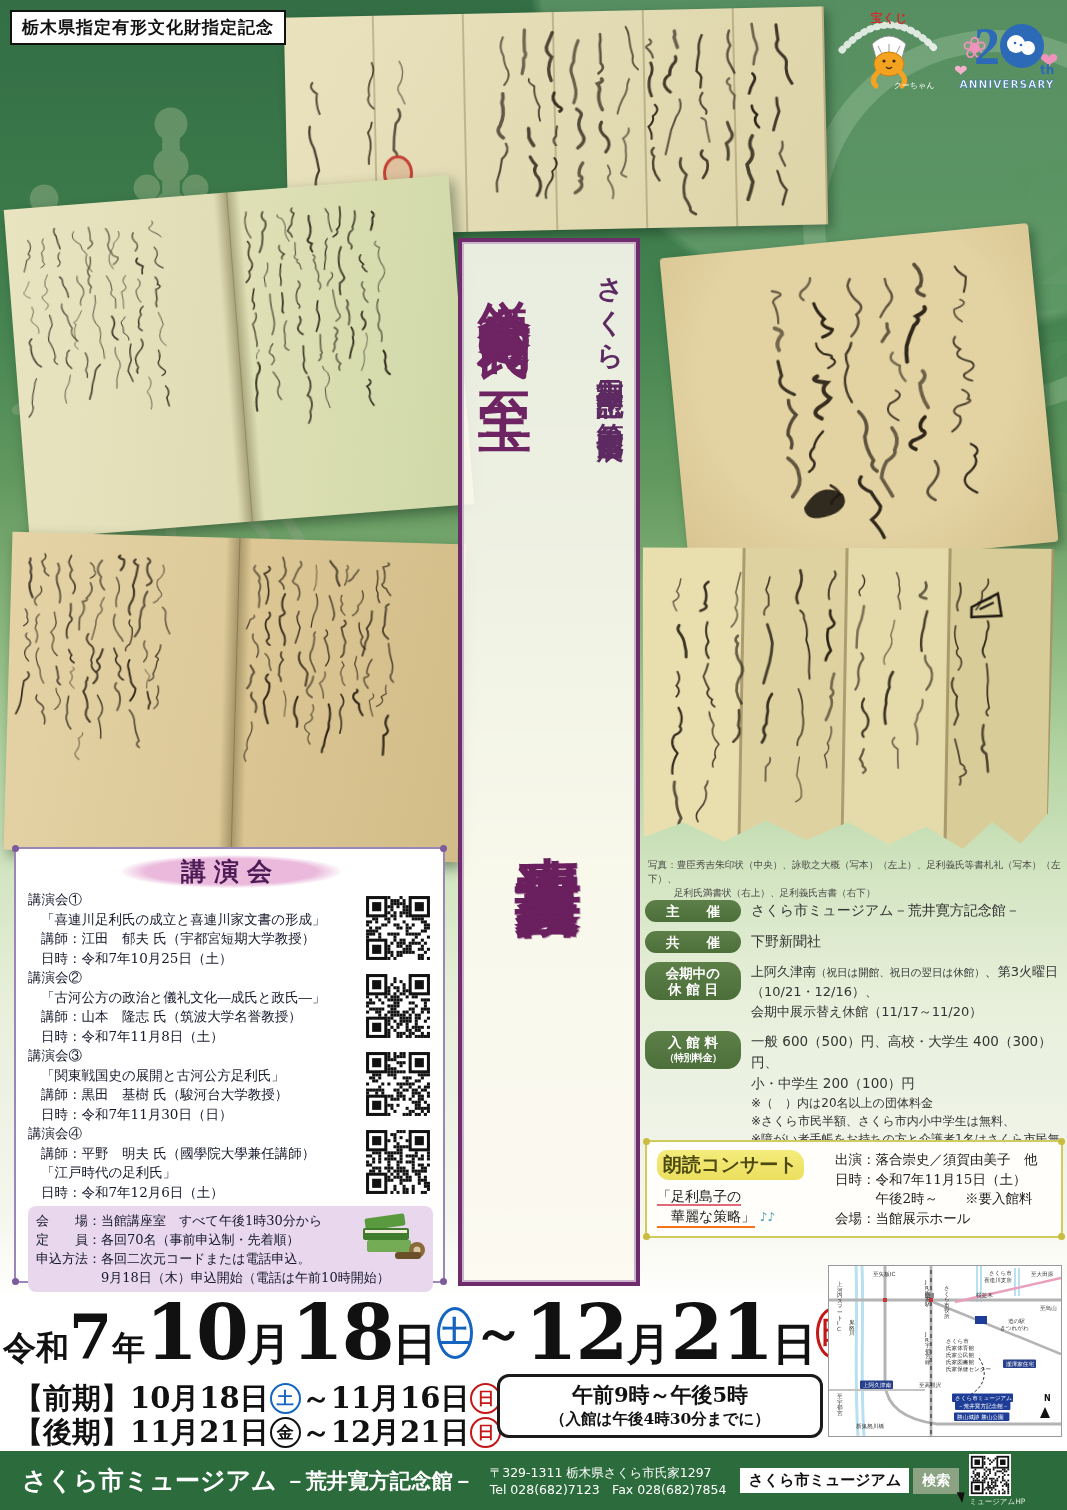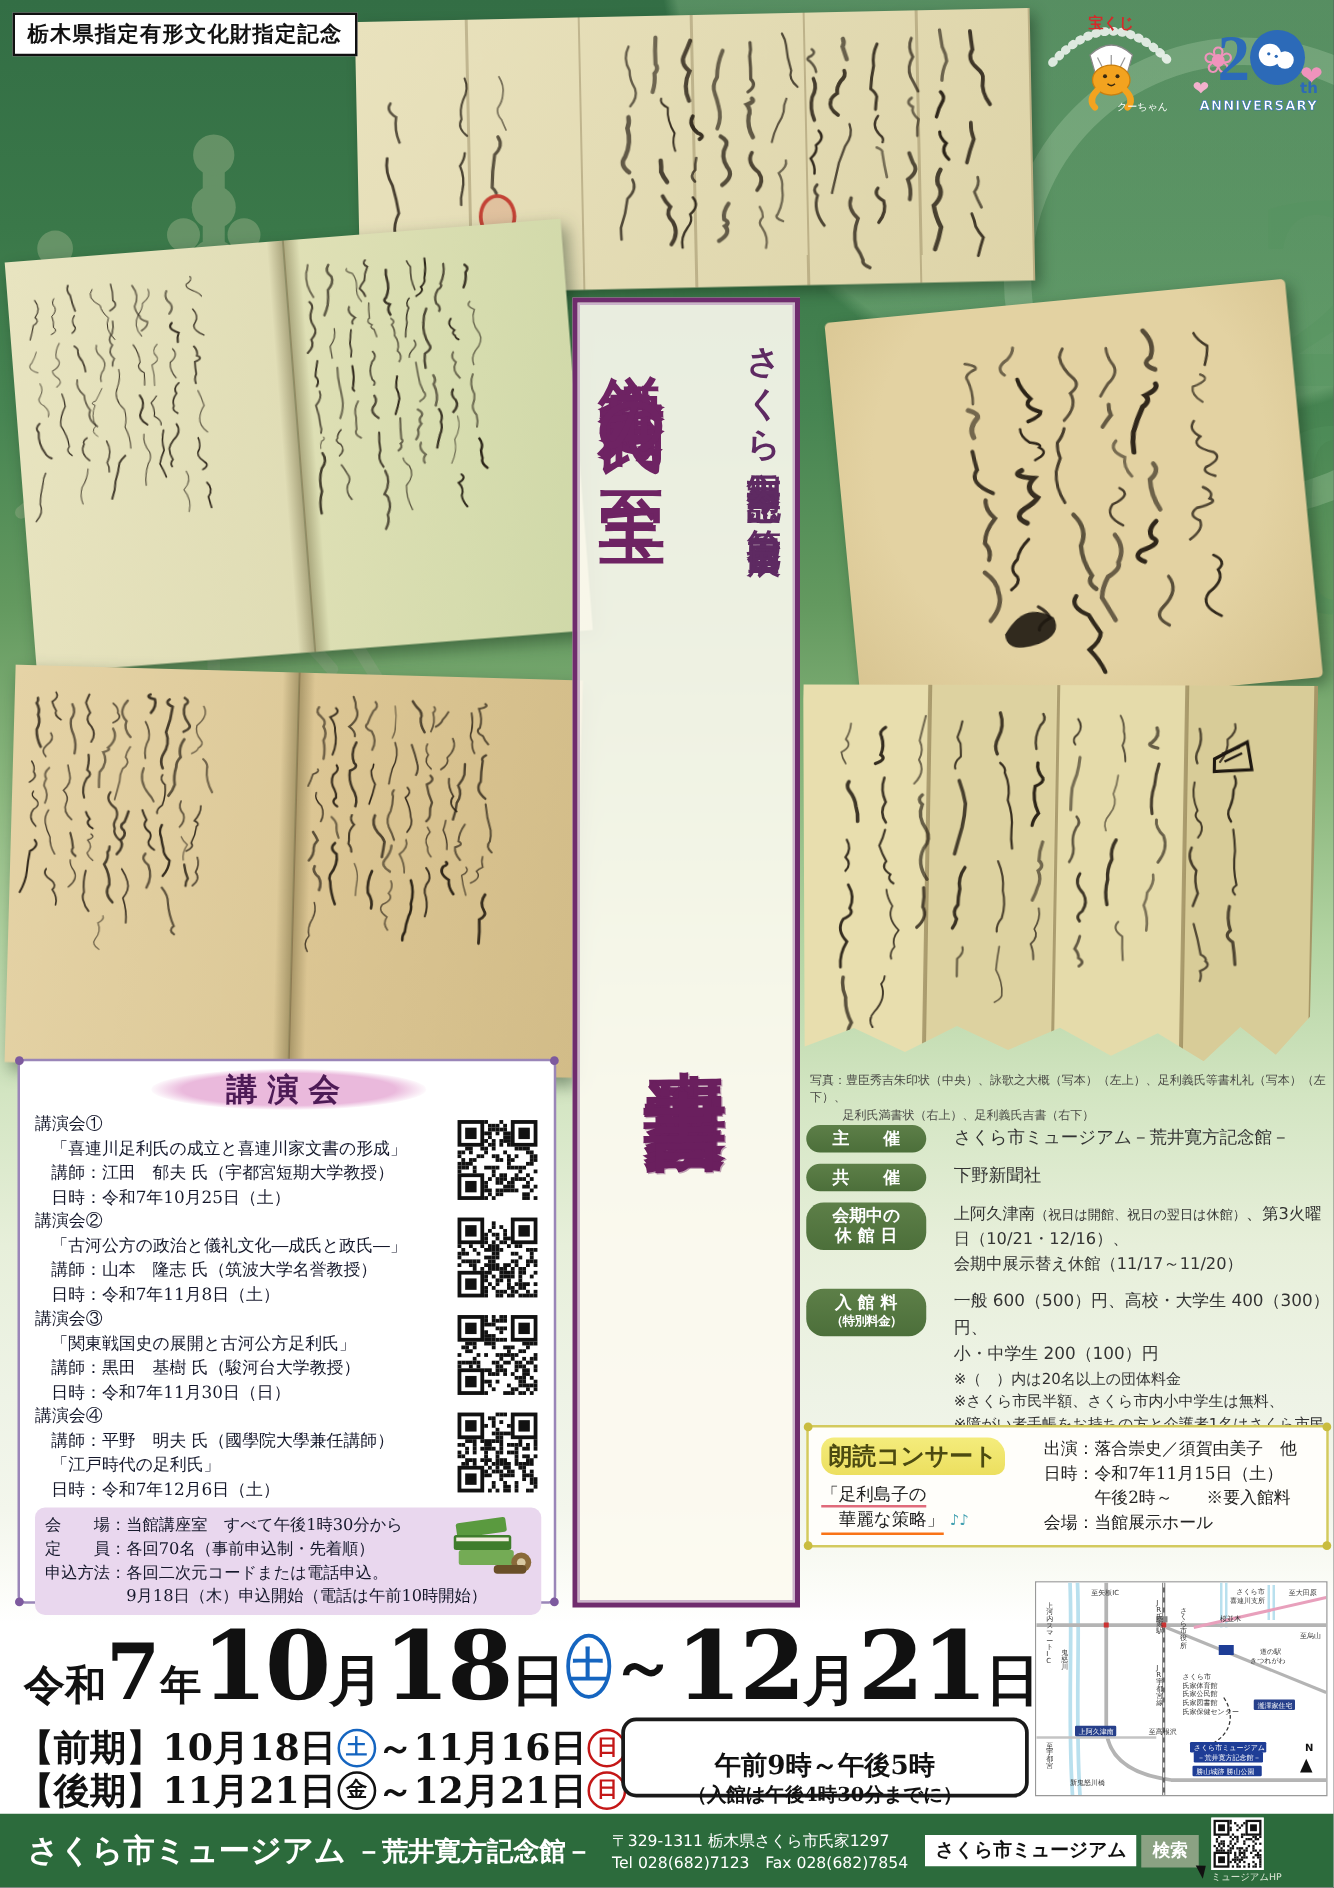--- a/index.html
+++ b/index.html
@@ -53,49 +53,49 @@
   .venue-box{margin-top:4px;position:relative;background:#e9d7ee;border-radius:8px;padding:5px 8px;
     font-size:13px;line-height:19px;color:#15182b;}
   .books-svg{position:absolute;right:4px;top:2px;width:72px;height:54px;}
   
   .caption{position:absolute;left:648px;top:858px;width:416px;font-size:9.6px;line-height:14px;color:#4a4a46;z-index:21;}
   .info{position:absolute;left:645px;top:900px;width:420px;z-index:21;}
   .irow{display:flex;margin-bottom:9px;}
   .pill{flex:none;width:96px;background:linear-gradient(180deg,#5d7f48,#4c6f3a);border-radius:14px;color:#fff;
     text-align:center;font-weight:700;align-self:flex-start;padding:3px 0;font-size:13.5px;line-height:16px;}
   .pill .small{font-size:10px;font-weight:700;letter-spacing:-0.5px;}
-  .itxt{flex:1;padding-left:22px;font-size:14px;line-height:21px;color:#333;font-weight:500;}
+  .itxt{flex:1;padding-left:10px;font-size:14px;line-height:21px;color:#333;font-weight:500;}
   .itxt .sm{font-size:10.5px;}
   .itxt .note{font-size:12px;line-height:18px;}
   
   .concert{position:absolute;left:645px;top:1140px;width:418px;height:98px;z-index:21;background:#fffefa;
     border:2px solid #d3ca5e;display:flex;padding:8px 10px;box-sizing:border-box;}
   .conc-left{width:178px;position:relative;}
   .conc-head{display:inline-block;background:linear-gradient(180deg,#f4ec7c,#ecdf5f);border-radius:10px 14px 8px 12px;
     padding:2px 6px;font-size:19px;font-weight:700;color:#4c4a10;}
   .conc-prog{margin-top:6px;font-size:14px;line-height:20px;color:#222;}
   .u1{border-bottom:2px solid #e06a7a;}
   .u2{border-bottom:2px solid #f97316;padding-left:14px;display:inline-block;}
   .notes{color:#3f9fb0;font-size:12px;}
   .conc-right{flex:1;font-size:13.5px;line-height:19.5px;color:#222;}
   
   .dateband{position:absolute;left:0;top:1288px;width:830px;z-index:22;color:#111;}
   .bigline{display:flex;align-items:baseline;justify-content:flex-start;padding-left:3px;
-    font-family:"DejaVu Serif","Liberation Serif",serif;font-weight:700;white-space:nowrap;margin-left:16px;}
+    font-family:"DejaVu Serif","Liberation Serif",serif;font-weight:700;white-space:nowrap;}
   .era{font-size:33px;} .era-num{font-size:62px;} .bignum{font-size:76px;letter-spacing:-2px;} .bigkanji{font-size:44px;}
   .wk{display:inline-flex;align-items:center;justify-content:center;border-radius:50%;font-weight:700;align-self:center;}
   .wk-big{width:46px;height:46px;border-width:3.5px;border-style:solid;font-size:30px;}
   .wk-sm{width:27px;height:27px;border-width:2.5px;border-style:solid;font-size:17px;margin:0 1px;}
   .blue{color:#1565c0;border-color:#1565c0;} .red{color:#c41717;border-color:#c41717;} .blk{color:#111;border-color:#111;}
   .tilde-big{font-size:52px;align-self:center;}
   .halfrow{display:flex;align-items:center;padding-left:14px;font-family:"DejaVu Serif","Liberation Serif",serif;
     font-weight:700;font-size:29px;white-space:nowrap;line-height:34px;}
   .hours{position:absolute;left:497px;top:86px;width:326px;height:64px;background:#fff;border:3px solid #1a1a1a;
     border-radius:12px;text-align:center;box-sizing:border-box;}
-  .hours .h1{font-size:21px;font-weight:700;margin-top:21px;} .hours .h2{font-size:15.5px;font-weight:600;}
+  .hours .h1{font-size:21px;font-weight:700;margin-top:4px;} .hours .h2{font-size:15.5px;font-weight:600;}
   
   .map{position:absolute;left:828px;top:1265px;width:232px;height:170px;background:#fff;border:1px solid #999;z-index:23;}
   .map svg{width:100%;height:100%;}
   
   .footer{position:absolute;left:0;top:1451px;width:1067px;height:59px;background:#2c6b3c;z-index:24;
     display:flex;align-items:center;color:#fff;}
   .f-name{font-size:25px;font-weight:700;margin-left:22px;white-space:nowrap;}
   .f-sub{font-size:21px;font-weight:700;margin-left:8px;white-space:nowrap;font-family:"DejaVu Serif","Liberation Serif",serif;}
   .f-addr{margin-left:16px;font-size:12.5px;line-height:17px;white-space:nowrap;}
   .f-search{margin-left:14px;display:flex;align-items:center;}

